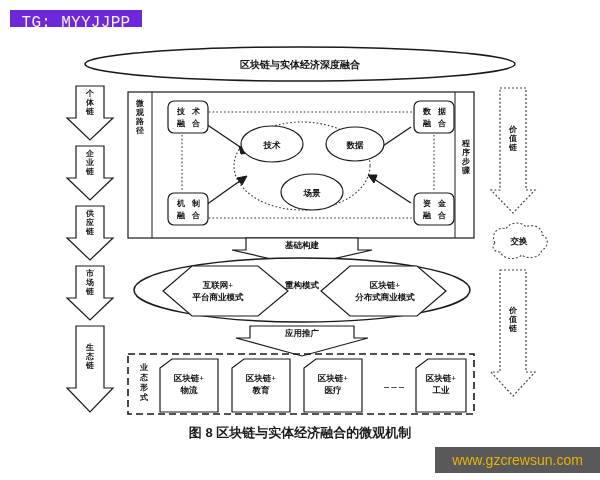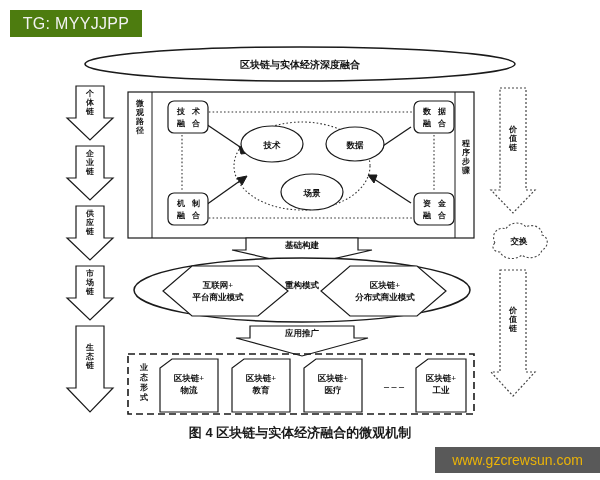--- a/index.html
+++ b/index.html
@@ -9,24 +9,24 @@
     font-family:"Liberation Serif","DejaVu Serif",serif;
     overflow:hidden;
     position:relative;
   }
   #stage{position:absolute;left:0;top:0;width:600px;height:480px;}
   svg.diagram{position:absolute;left:0;top:0;width:600px;height:480px;}
 
   .tag-box{
     position:absolute;
     left:10px;top:10px;
-    width:132px;height:27px;
-    background:#4d7c0f;
+    width:132px;height:17px;
+    background:#6d28d9;
     color:#f2f2f2;
-    font-family:Liberation Sans, sans-serif;
+    font-family:Liberation Mono, monospace;
     font-size:16px;
     line-height:27px;
     text-align:center;
     letter-spacing:0.3px;
     white-space:nowrap;
   }
   .wm-box{
     position:absolute;
     left:435px;top:447px;
     width:165px;height:26px;
@@ -293,18 +293,18 @@
 
       <g>
         <path class="shp sw12" d="M416,412 L416,368 L428,359 L466,359 L466,412 Z"></path>
         <text x="441" y="381" text-anchor="middle" class="lbl-s">区块链+</text>
         <text x="441" y="393" text-anchor="middle" class="lbl-s">工业</text>
       </g>
     </g>
 
   </svg>
 
-  <div class="caption">图 4   区块链与实体经济融合的微观机制</div>
+  <div class="caption">图 8   区块链与实体经济融合的微观机制</div>
 
   <div class="tag-box">TG: MYYJJPP</div>
   <div class="wm-box">www.gzcrewsun.com</div>
 
 </div>
 
 </body></html>

